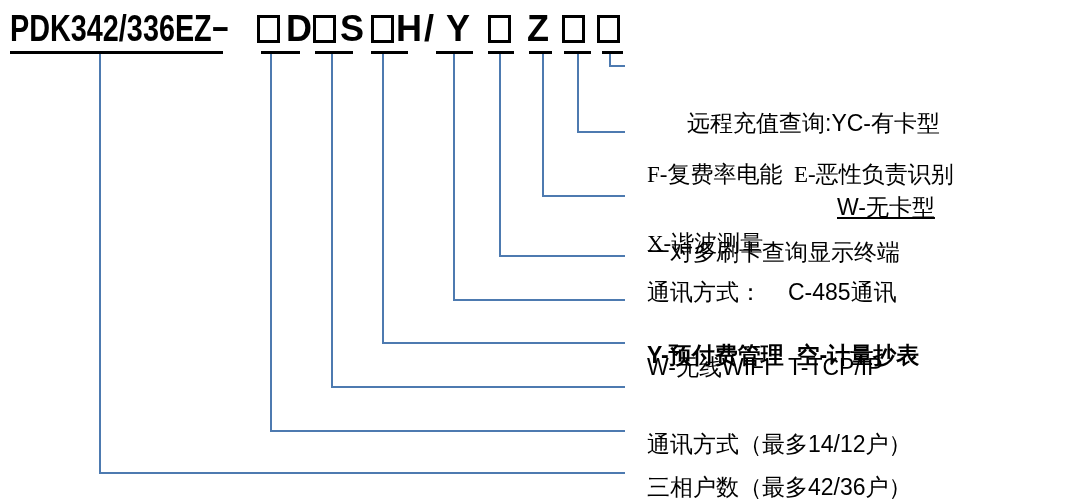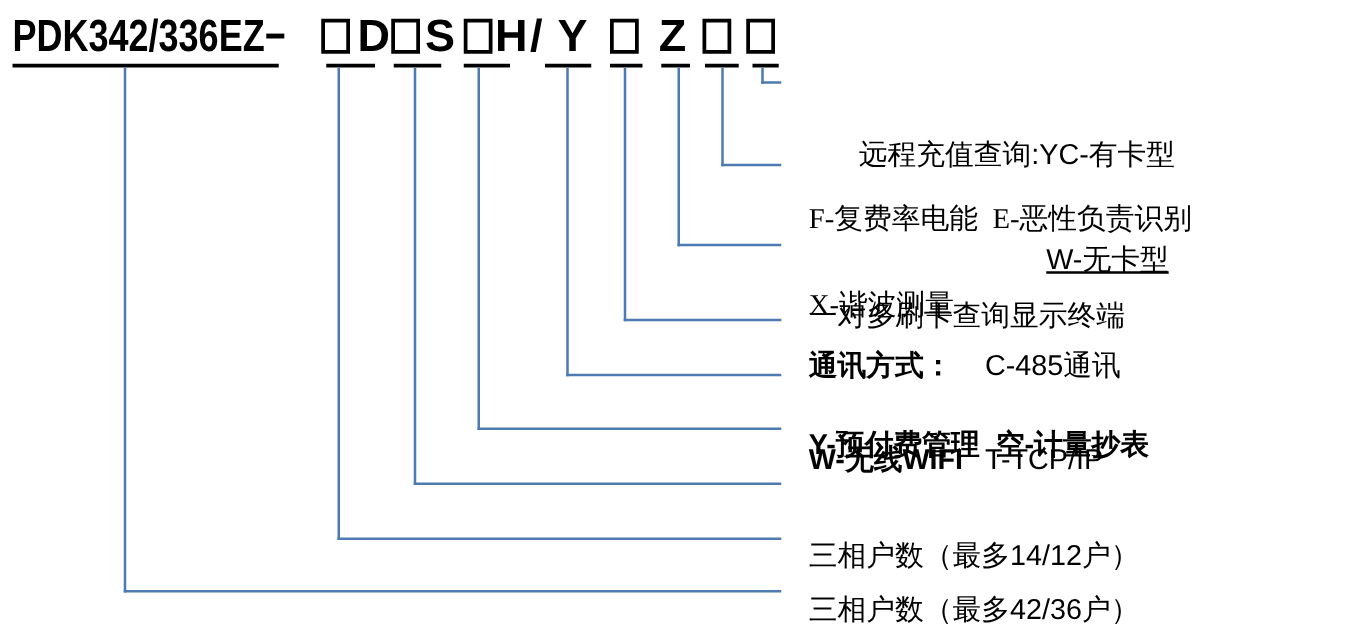--- a/index.html
+++ b/index.html
@@ -56,21 +56,21 @@
     line-height: 27px;
     color: #000000;
     white-space: pre;
   }
   .label .ln { display: block; }
   .lbl-recharge { left: 671px; top: 53px;  line-height: 28px; margin-left: 16px; }
   .lbl-recharge .indent { padding-left: 150px; text-decoration: underline; }
   .lbl-features { left: 647px; top: 117px; line-height: 23px; font-family: Liberation Serif, serif; }
   .lbl-terminal { left: 647px; top: 185px; }
   .lbl-comm     { left: 647px; top: 230px; line-height: 25px; }
-  .lbl-comm .c1 { display: inline-block; width: 141px; font-weight: bold; }
+  .lbl-comm .c1 { display: inline-block; width: 141px; }
   .lbl-prepaid  { left: 647px; top: 288px; font-weight: bold; }
   .lbl-ct       { left: 647px; top: 334px; }
   .lbl-three    { left: 647px; top: 377px; }
   .lbl-single   { left: 647px; top: 420px; }
   .lbl-brand    { left: 645px; top: 460px; }
 </style>
 </head>
 <body>
 
 <div class="canvas">
@@ -127,21 +127,21 @@
     <span class="ln"><span class="c1">通讯方式：</span><span>C-485通讯</span></span>
     <span class="ln"><span class="c1">W-无线WIFI</span><span>T-TCP/IP</span></span>
   </div>
 
   <div class="label lbl-prepaid">
     <span class="ln">Y-预付费管理  空-计量抄表</span>
   </div>
 
 
   <div class="label lbl-three">
-    <span class="ln">三相户数（最多14/12户）</span>
+    <span class="ln">通讯方式（最多14/12户）</span>
   </div>
 
   <div class="label lbl-single">
     <span class="ln">三相户数（最多42/36户）</span>
   </div>
 
   <div class="label lbl-brand">
     
   </div>
 

